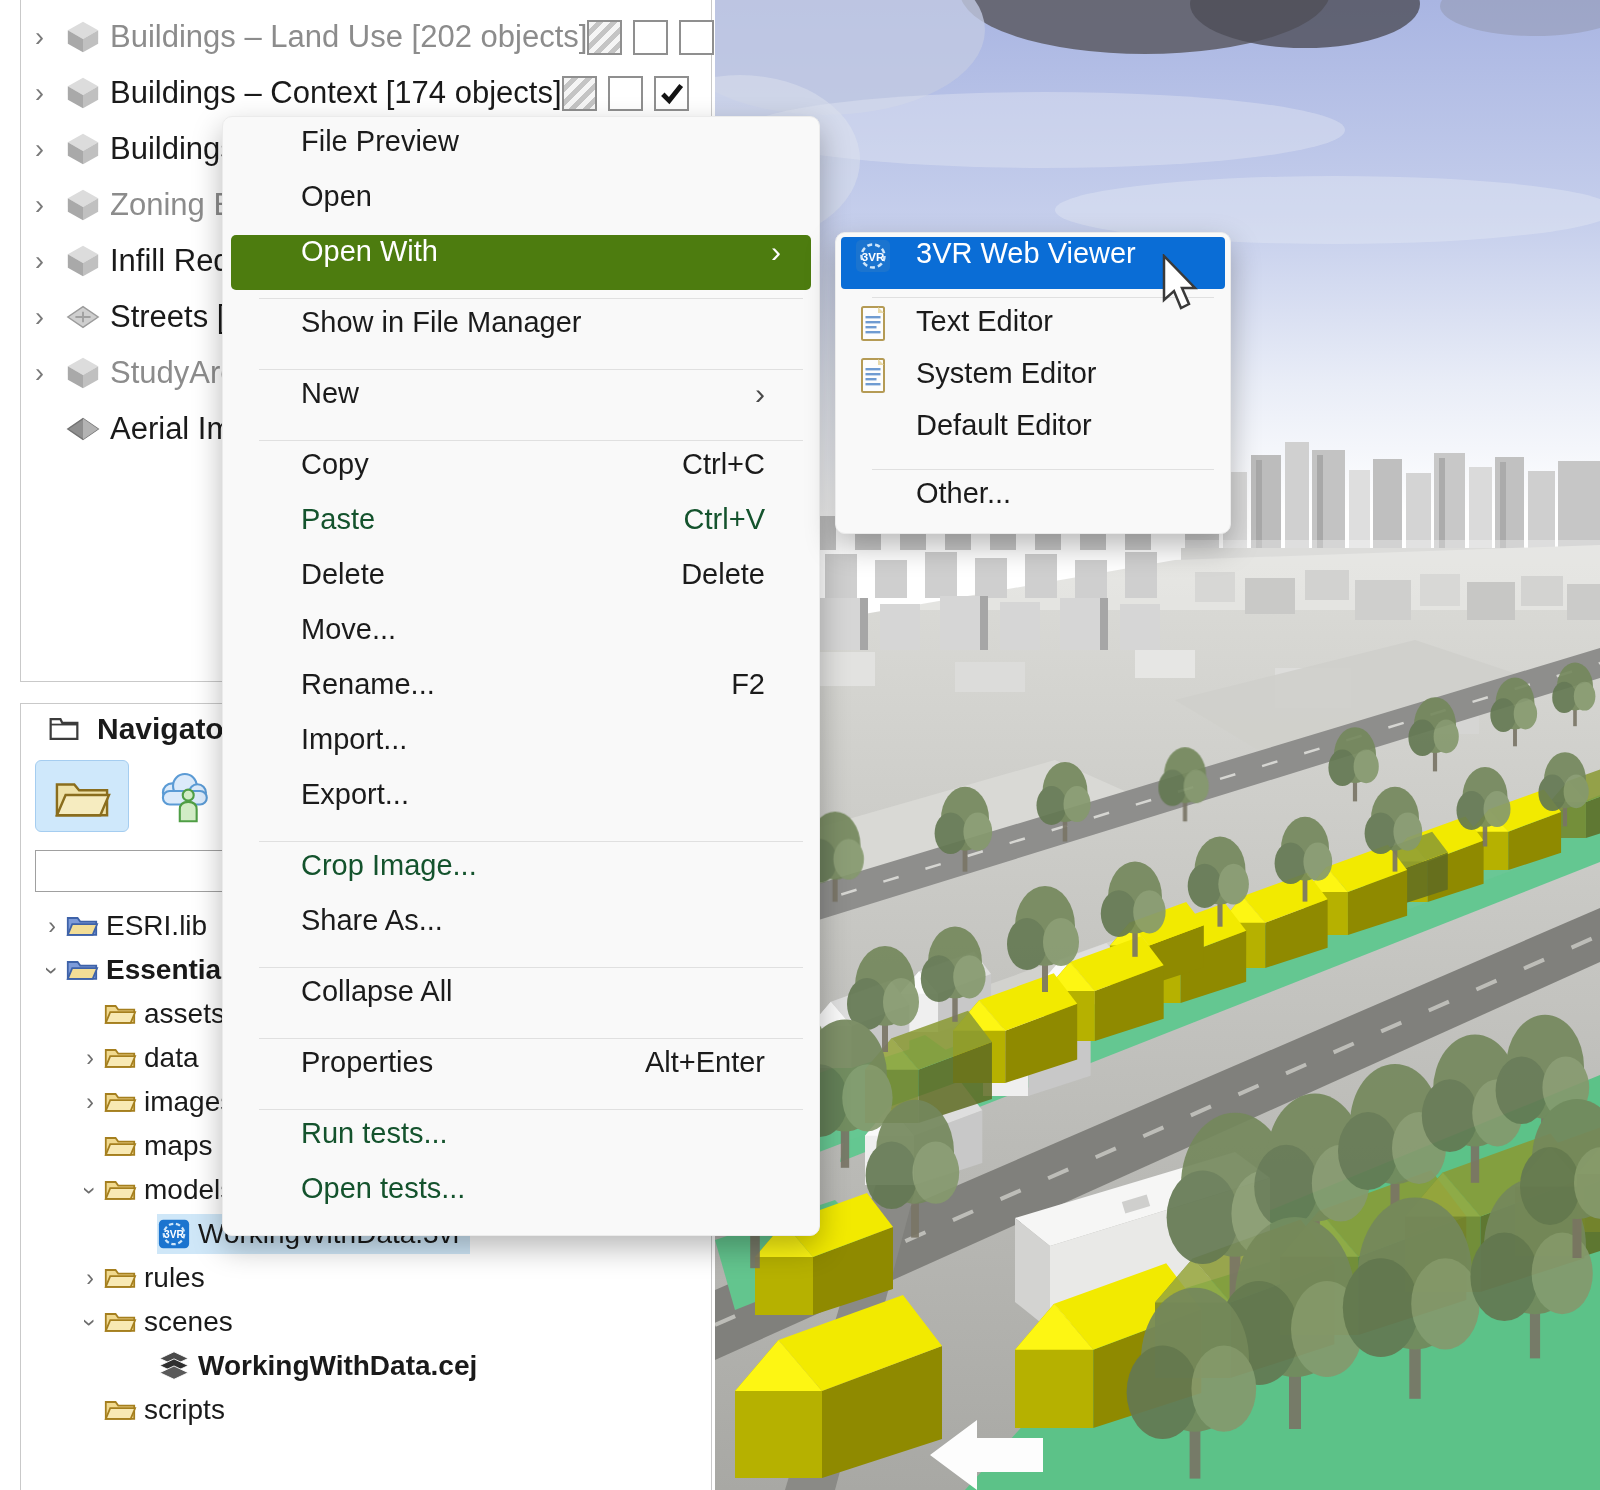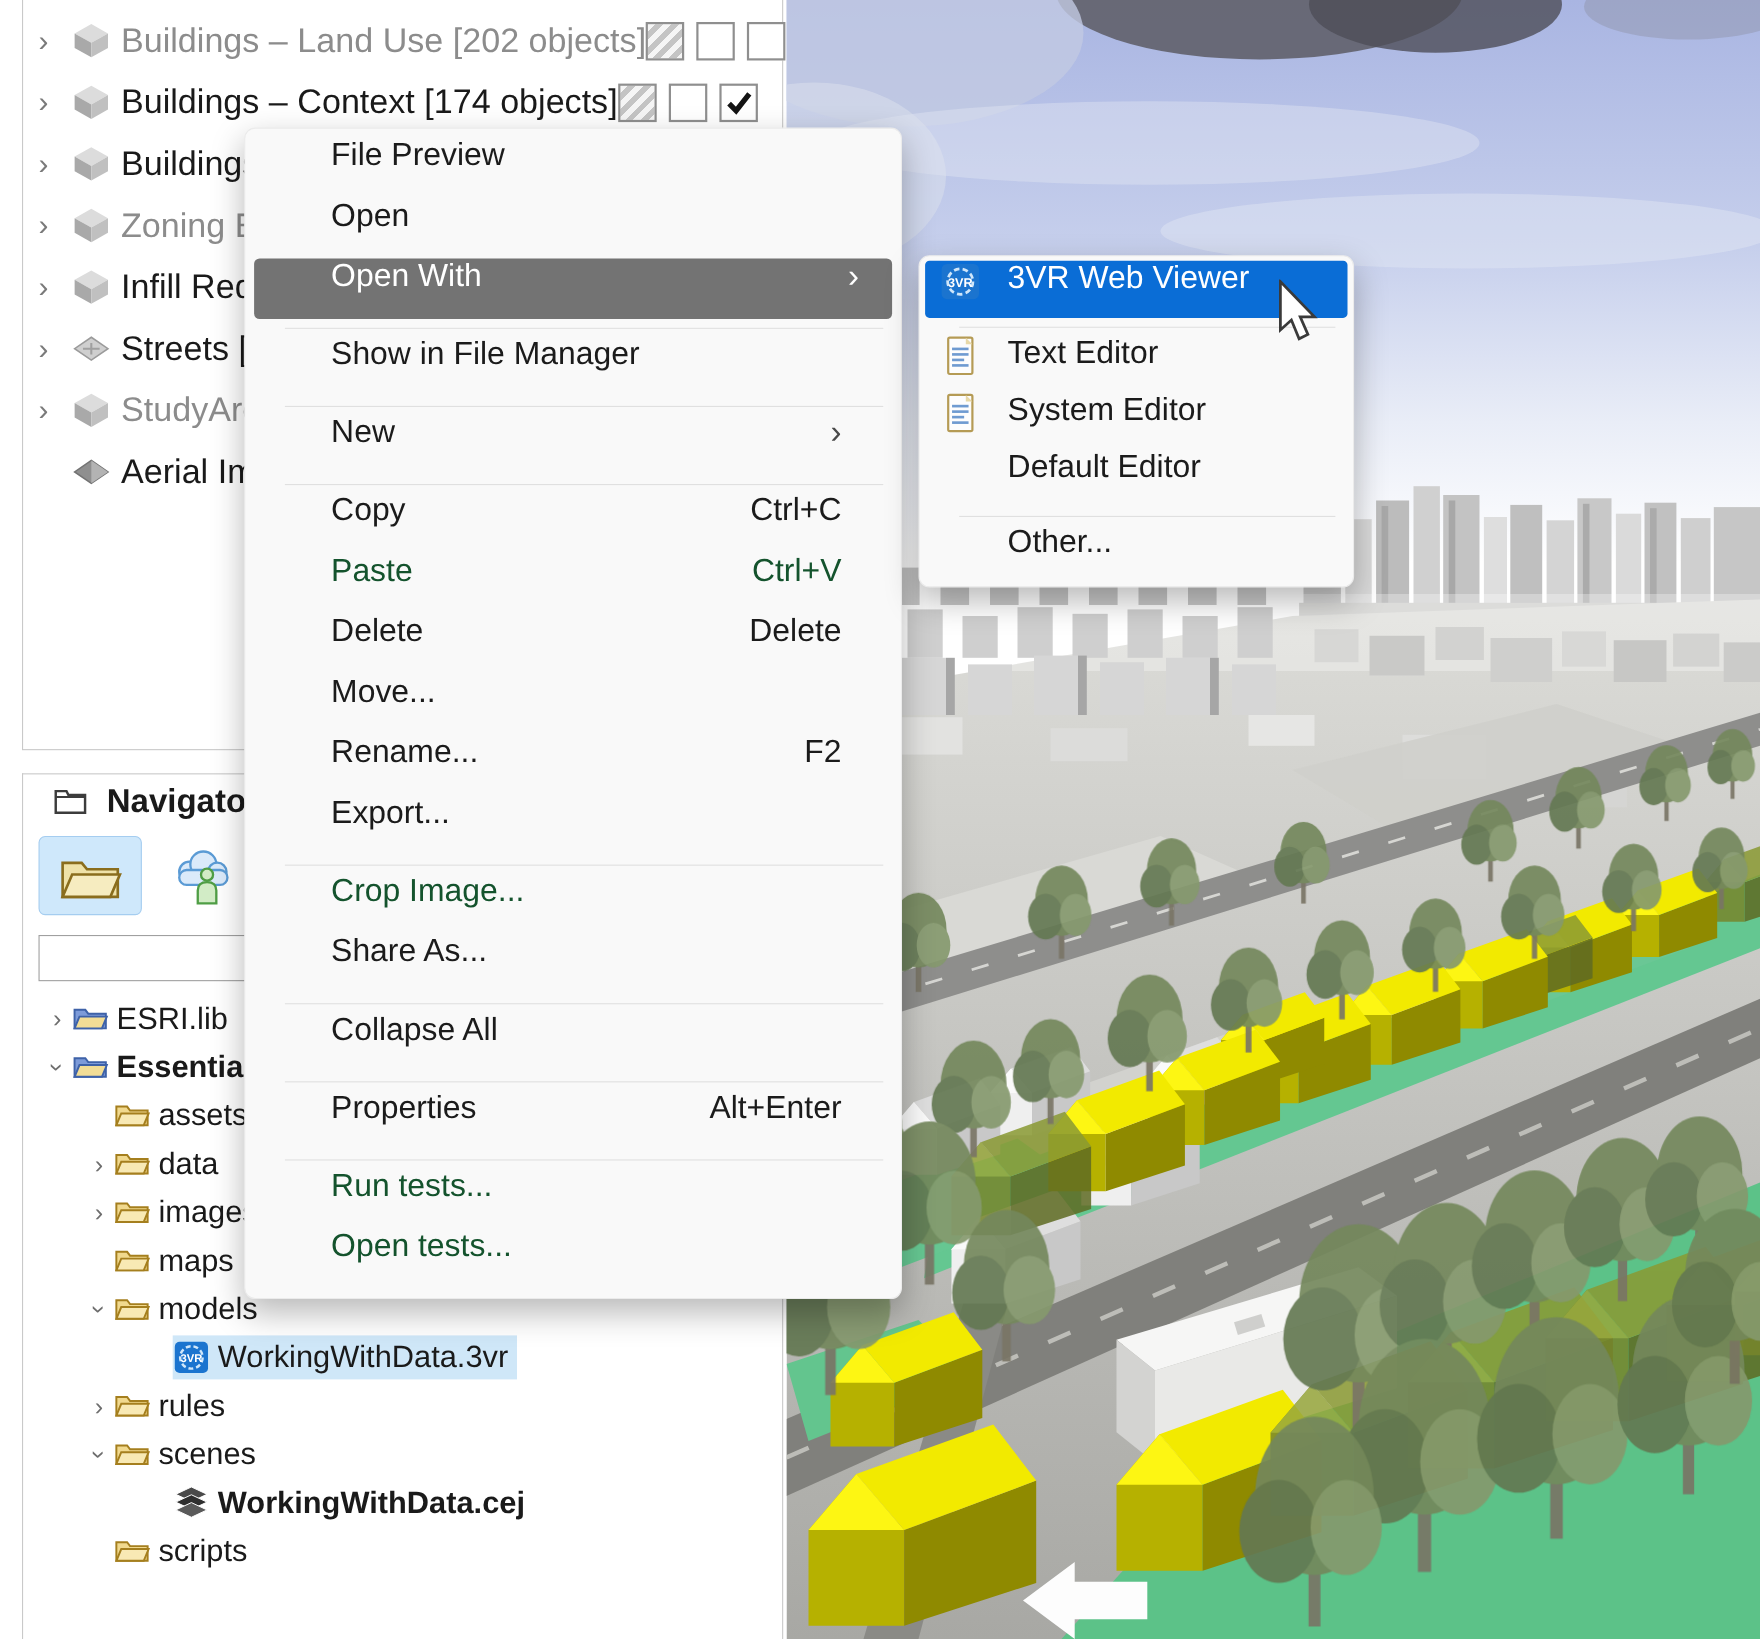--- a/index.html
+++ b/index.html
@@ -43,21 +43,21 @@
   
   .viewport{position:absolute;left:715px;top:0;width:885px;height:1490px;z-index:0;}
   
   .menu{position:absolute;background:#f9f9f9;border:1px solid #ebebeb;border-radius:10px;
         box-shadow:0 12px 30px rgba(0,0,0,.28);box-sizing:border-box;}
   .context-menu{left:222px;top:116px;width:598px;padding:8px 0;z-index:5;}
   .mi{height:55px;display:flex;padding:0 54px 0 78px;font-size:29px;color:#1b1b1b;}
   .mi .sc{margin-left:auto;}
   .mi.disabled{color:#14532d;}
   .mi.arrow::after{content:"\203A";margin-left:auto;font-size:30px;color:#4a4a4a;}
-  .mi.hl{background:#737373;color:#fff;margin:0 8px;padding:0 30px 0 70px;border-radius:5px;}
+  .mi.hl{background:#4d7c0f;color:#fff;margin:0 8px;padding:0 30px 0 70px;border-radius:5px;}
   .mi.hl.arrow::after{color:#fff;}
   .msep{height:16px;display:flex;align-items:center;padding:0 16px 0 36px;}
   .msep::after{content:"";flex:1;height:1px;background:#e0e0e0;}
   .submenu{left:835px;top:232px;width:396px;padding:4px 0;z-index:6;}
   .smi{height:52px;display:flex;align-items:flex-start;padding:0 20px 0 18px;font-size:29px;color:#1b1b1b;}
   .smi .sicon{width:38px;height:38px;flex:0 0 38px;margin-right:24px;}
   .smi.hl{background:#0a6dd6;color:#fff;margin:0 5px;border-radius:4px;padding-left:13px;}
   .cursor{position:absolute;left:1162px;top:254px;z-index:10;}
   .hidden-defs{position:absolute;width:0;height:0;overflow:hidden;}
 </style>
@@ -580,20 +580,23 @@
         <span class="sc">Delete</span>
       </div>
     <div class="mi">
         <span>Move...</span>
       </div>
     <div class="mi">
         <span>Rename...</span>
         <span class="sc">F2</span>
       </div>
     <div class="mi">
+        <span>Import...</span>
+      </div>
+    <div class="mi">
         <span>Export...</span>
       </div>
     <div class="msep"></div>
     <div class="mi disabled">
         <span>Crop Image...</span>
       </div>
     <div class="mi">
         <span>Share As...</span>
       </div>
     <div class="msep"></div>

